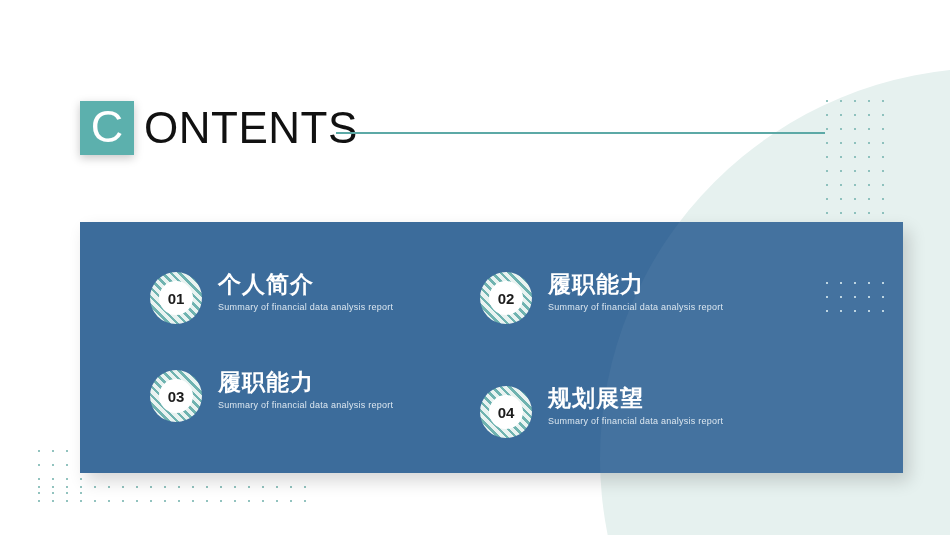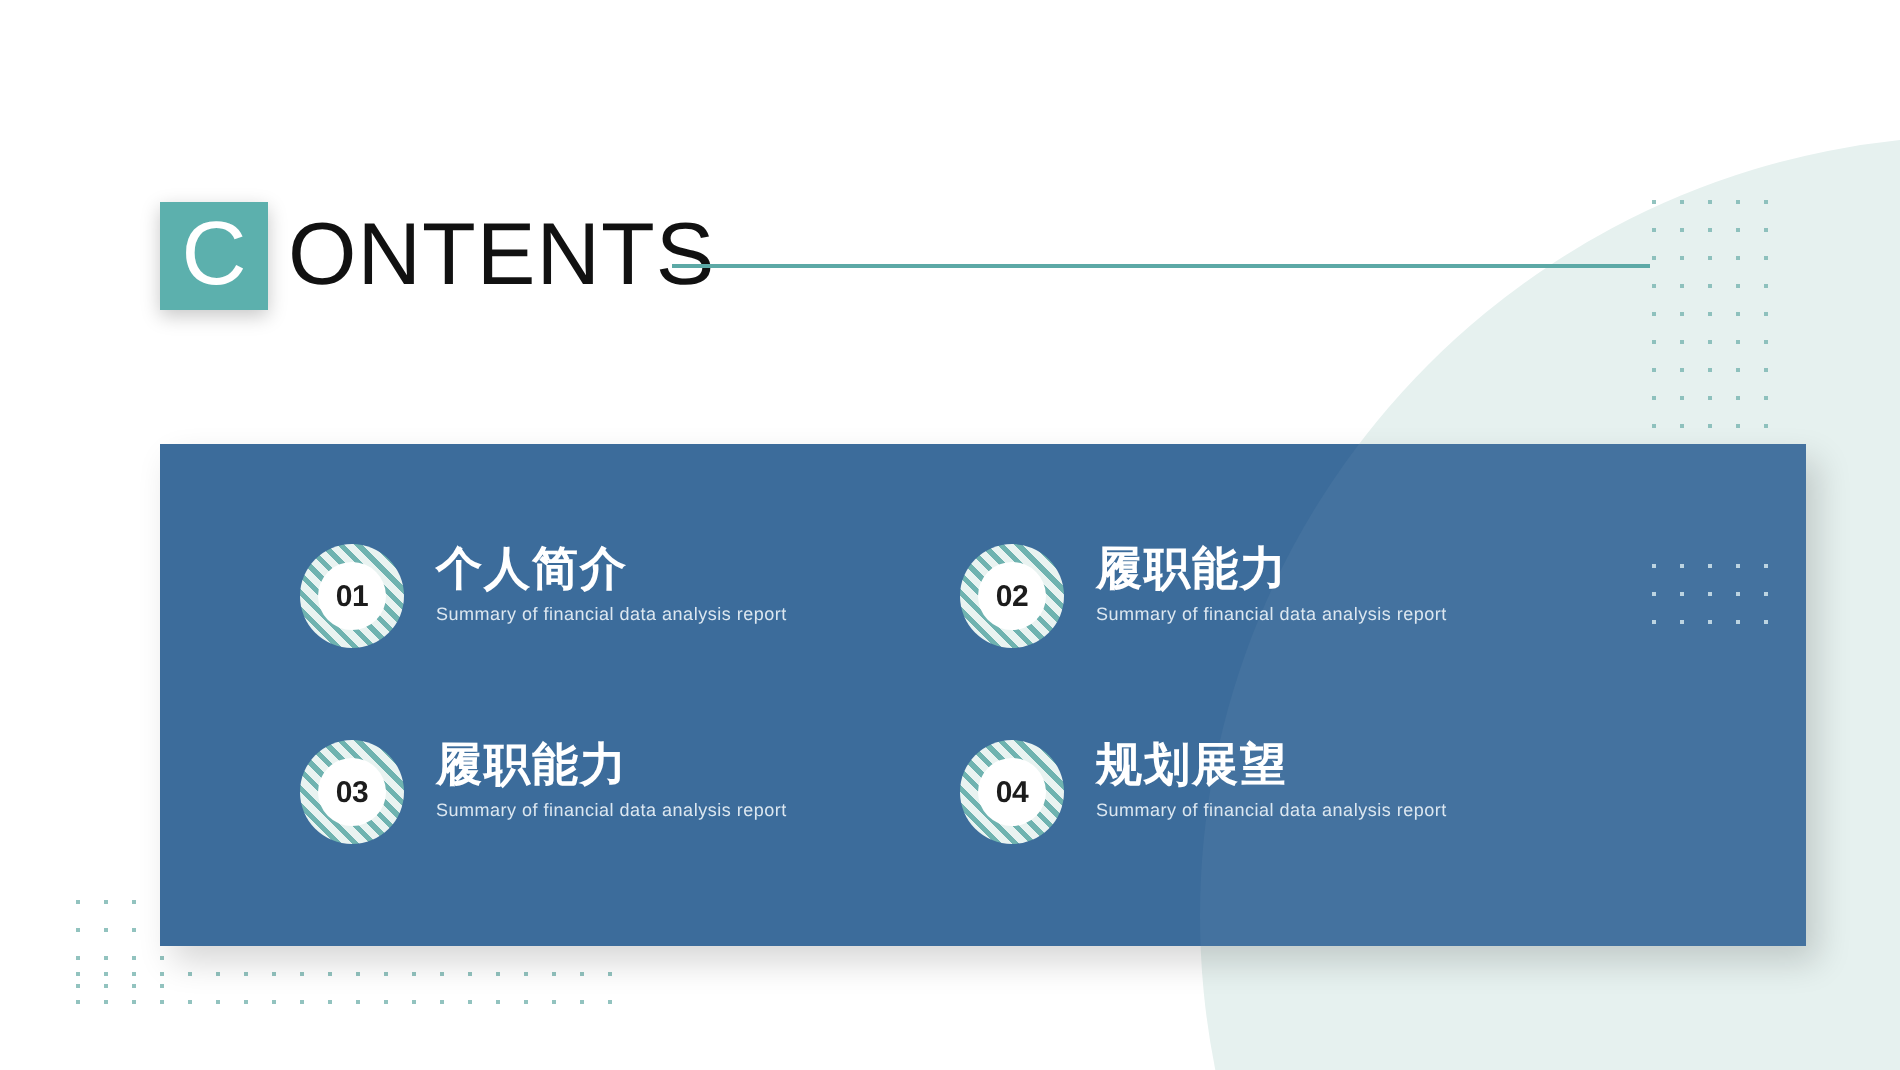--- a/index.html
+++ b/index.html
@@ -134,21 +134,21 @@
     z-index: 2;
   }
   .item {
     position: absolute;
     display: flex;
     align-items: flex-start;
   }
   .item--1 { left: 70px;  top: 50px; }
   .item--2 { left: 400px; top: 50px; }
   .item--3 { left: 70px;  top: 148px; }
-  .item--4 { left: 400px; top: 148px; }
+  .item--4 { left: 400px; top: 164px; }
 
   .badge {
     position: relative;
     width: 52px;
     height: 52px;
     border-radius: 50%;
     background-color: #E9F3F1;
     background-image: repeating-linear-gradient(
         45deg,
         #6FB3B0 0px, #6FB3B0 2.6px,

